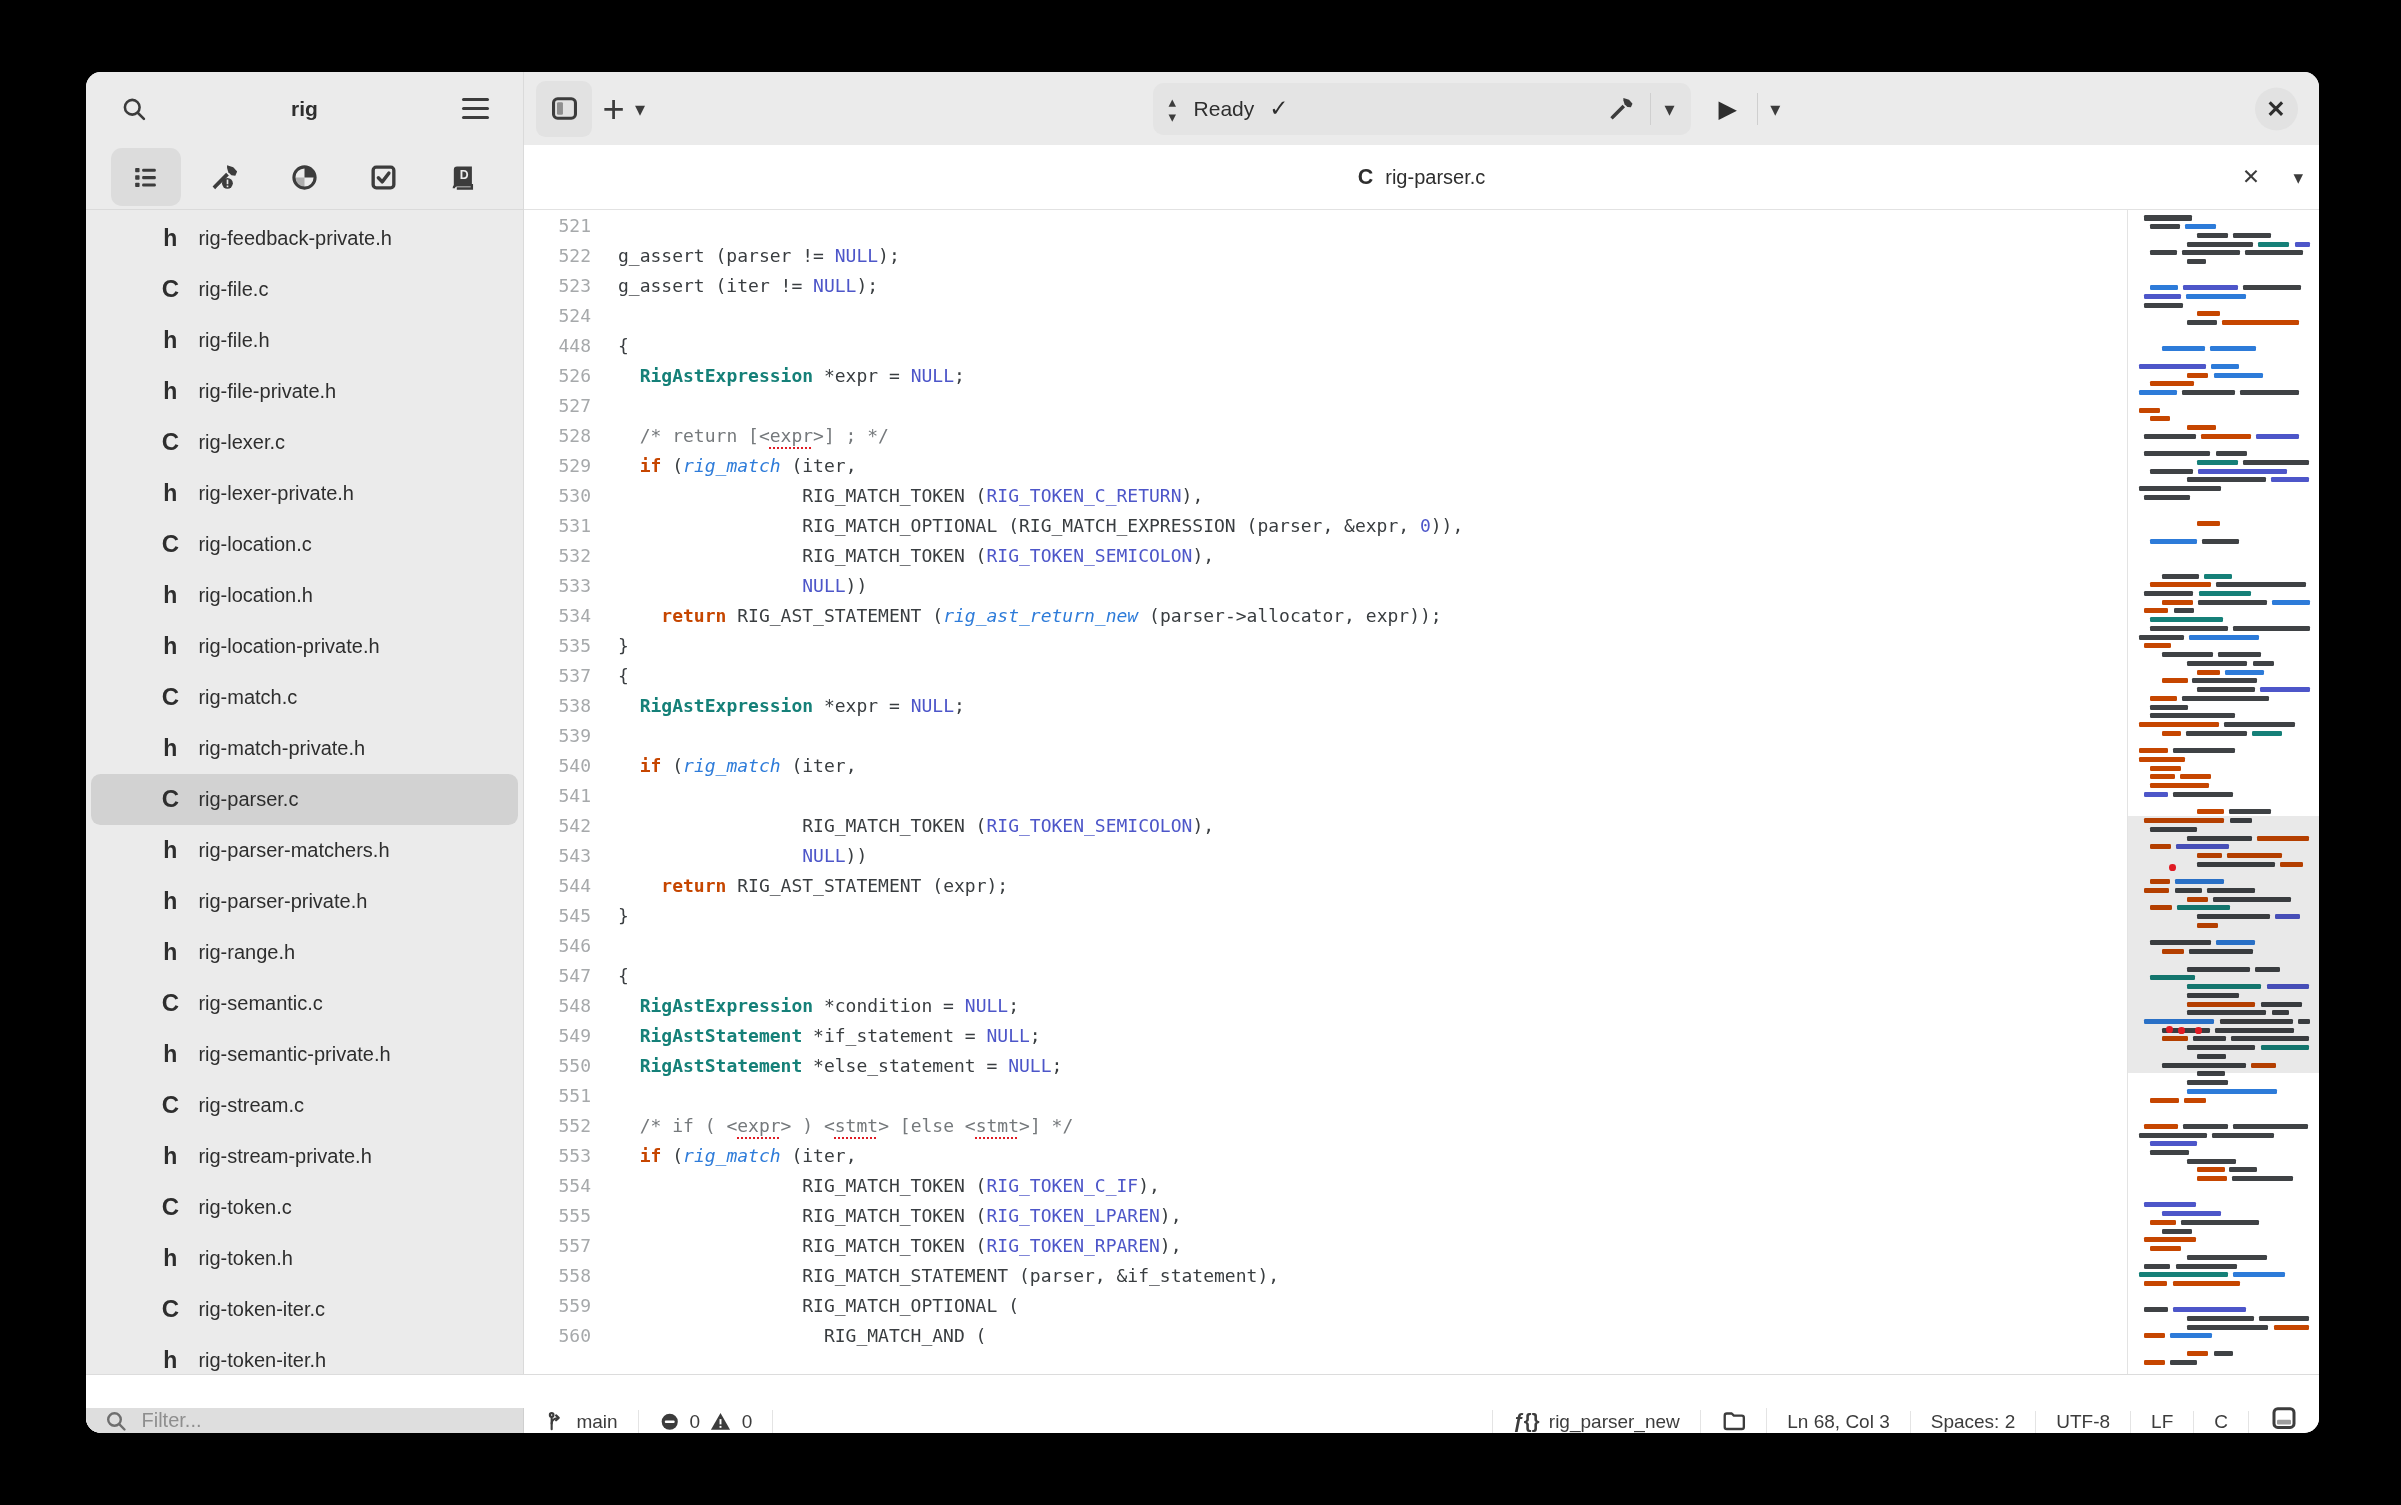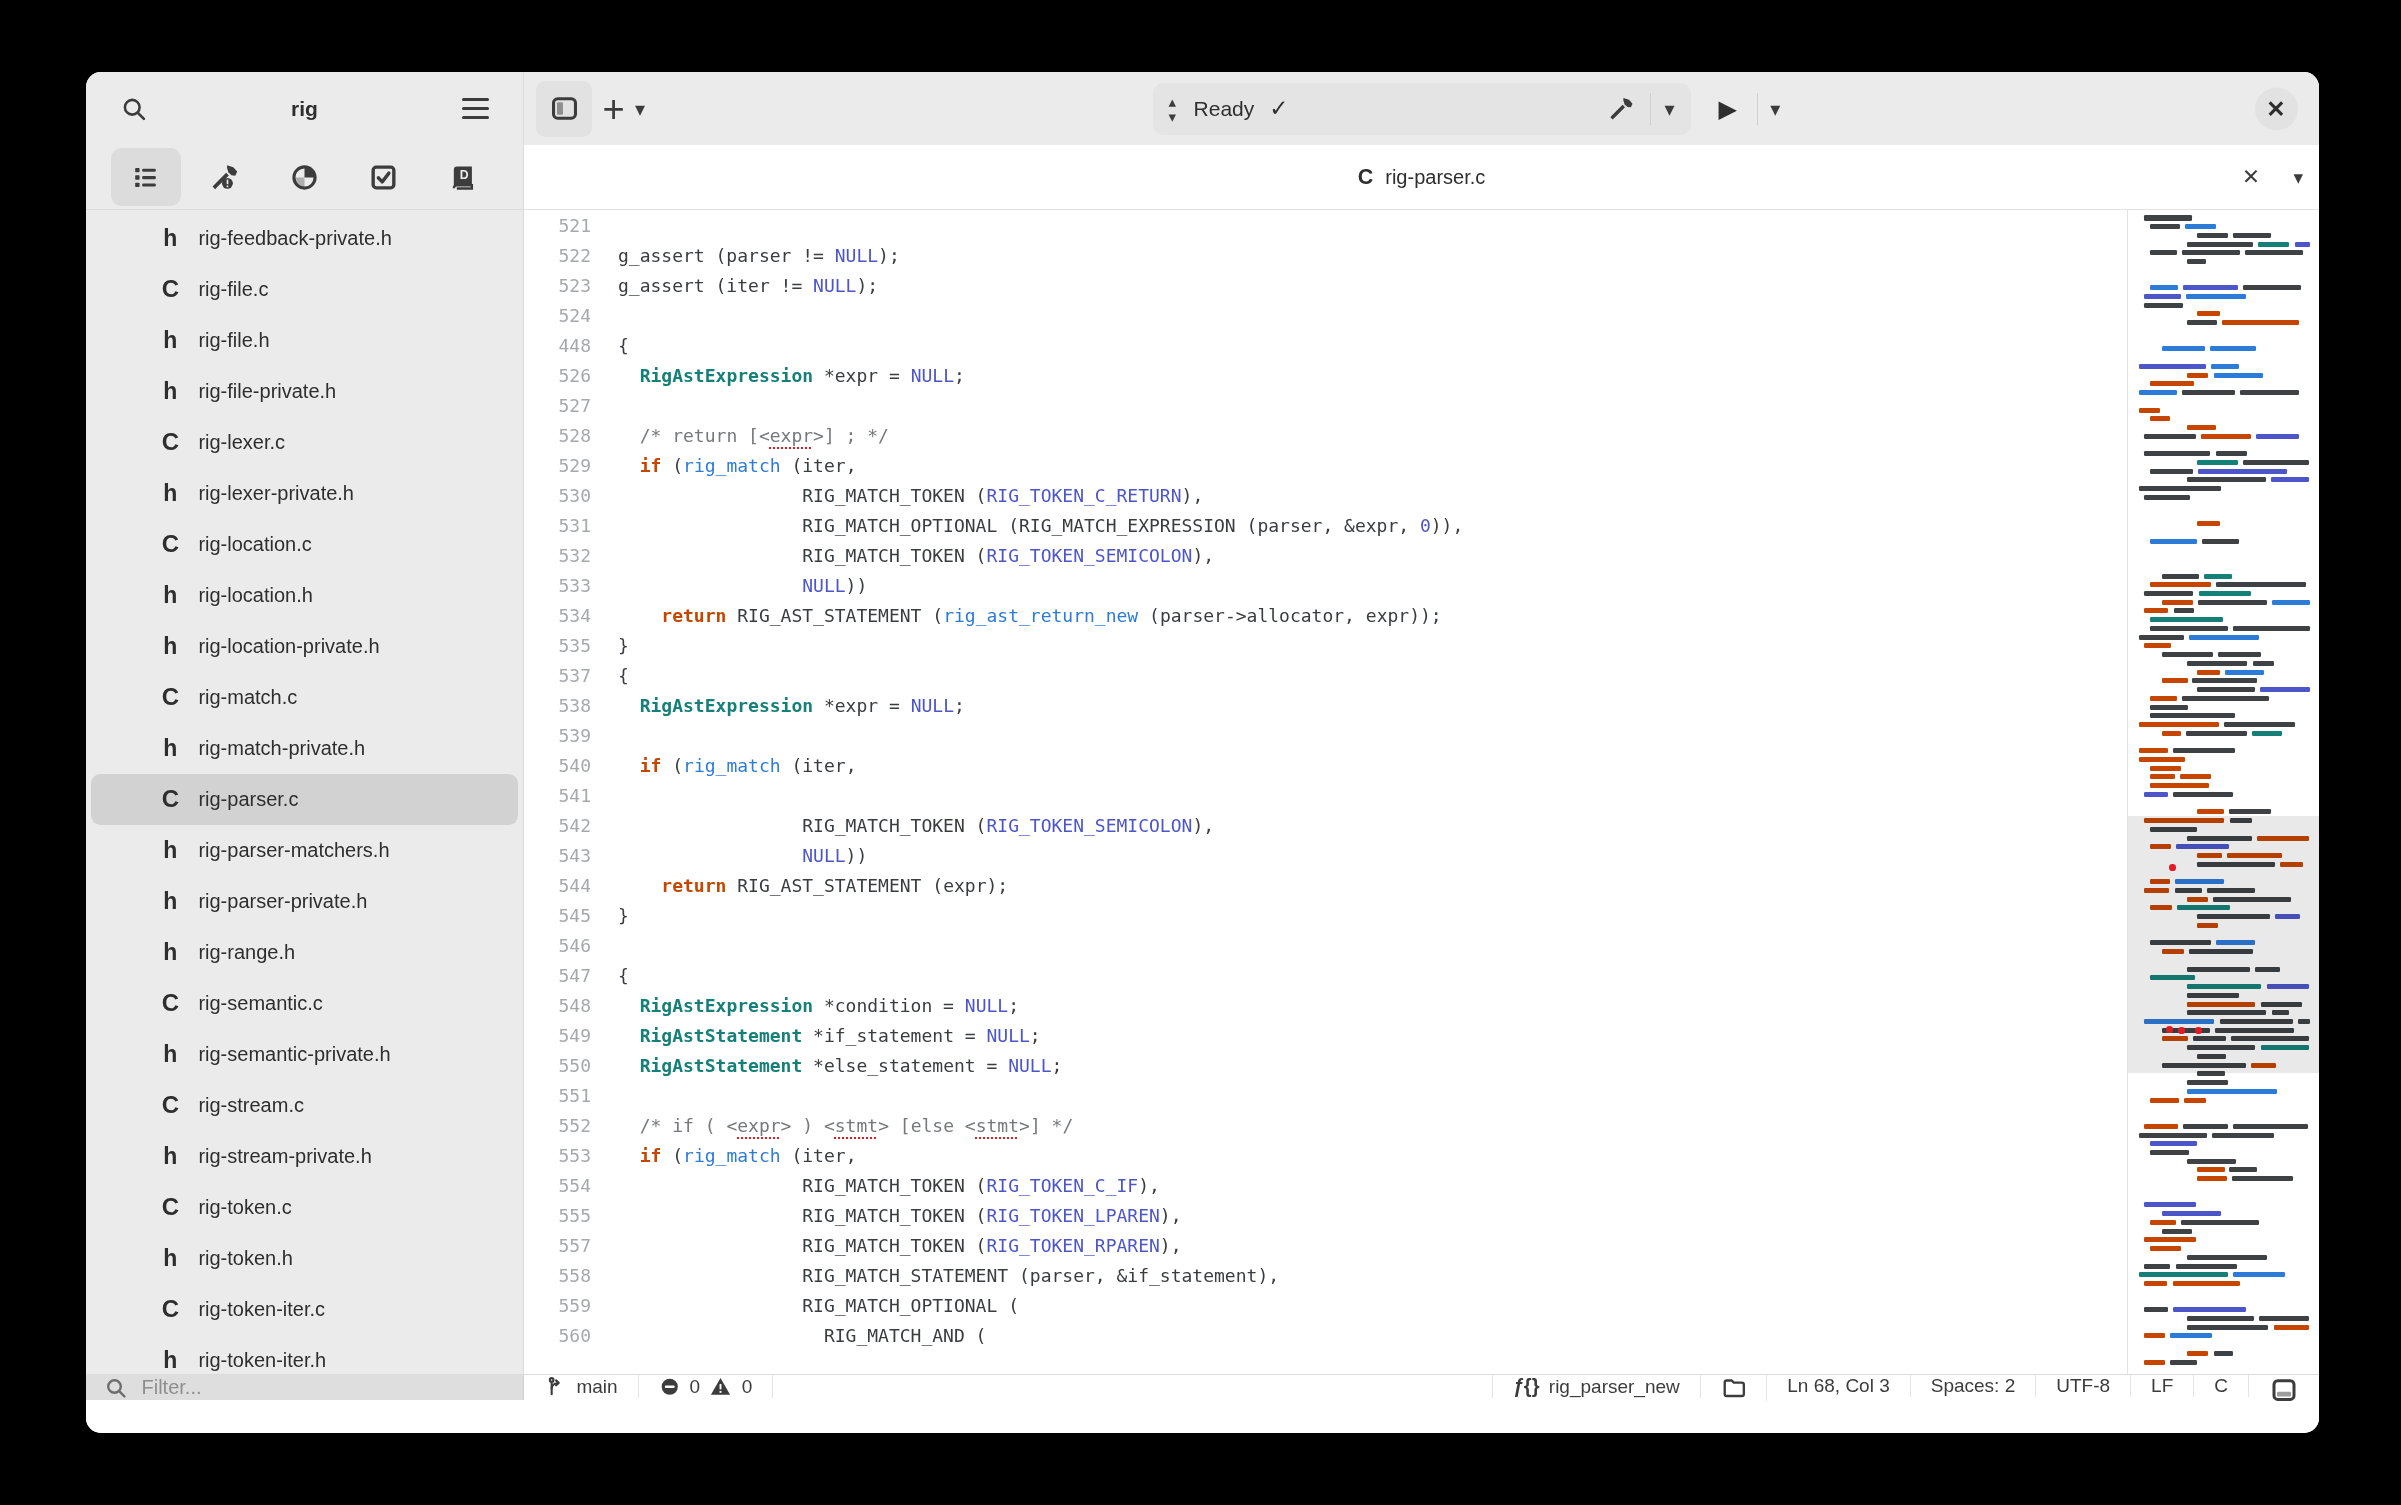--- a/index.html
+++ b/index.html
@@ -52,31 +52,31 @@
   .fname{font-size:20px;color:#2e2e2e;white-space:nowrap;}
   .editor{flex:1;display:flex;min-width:0;background:#fff;}
   .codepane{flex:1;min-width:0;overflow:hidden;padding-top:1.3px;}
   .cl{display:flex;height:30px;line-height:30px;white-space:pre;
       font-family:"DejaVu Sans Mono",monospace;font-size:18px;}
   .ln{width:67px;flex:none;text-align:right;color:#a6a9ab;}
   .ct{margin-left:27px;color:#393d40;}
   .tk-p{color:#393d40;}
   .tk-k{color:#c64600;font-weight:bold;}
   .tk-t{color:#158078;font-weight:bold;}
-  .tk-f{color:#2d7bd9;}
+  .tk-f{color:#2d7bd9;font-style:italic;}
   .tk-c{color:#4d56c9;}
   .tk-m{color:#75797c;}
   .tk-mu{color:#75797c;text-decoration:underline dotted #e01b24 2px;text-underline-offset:5.4px;}
   
   .minimap{width:191px;flex:none;border-left:0.7px solid #e3e3e3;position:relative;background:#fff;overflow:hidden;}
   .mbar{position:absolute;height:5.4px;border-radius:1.3px;}
   .mview{position:absolute;left:0;right:0;background:rgba(0,0,0,0.085);}
   .mdot{position:absolute;width:6.7px;height:6.7px;border-radius:50%;background:#e01b24;}
   
-  .statusbar{height:58px;flex:none;display:flex;background:#fff;border-top:0.7px solid #dcdcdc;align-items:flex-start;}
+  .statusbar{height:58px;flex:none;display:flex;background:#fff;border-top:0.7px solid #dcdcdc;align-items:flex-end;}
   .filtercell{width:438px;flex:none;background:#dedede;border-right:0.7px solid #cfcfcf;display:flex;align-items:center;padding:0 17.5px;gap:12px;box-sizing:border-box;}
   .filtercell input{background:transparent;border:none;outline:none;font-size:20px;color:#3c3c3c;width:100%;font-family:"Liberation Sans",sans-serif;}
   .filtercell input::placeholder{color:#8e8e8e;}
   .scell{display:flex;align-items:center;justify-content:center;gap:9.4px;font-size:19px;color:#3c3c3c;
          border-right:0.7px solid #e4e4e4;padding:0 20px;box-sizing:border-box;white-space:nowrap;}
   .scell.noborder{border-right:none;}
   .sspacer{flex:1;}
   .sicon{display:flex;align-items:center;color:#3c3c3c;}
   svg{display:block;}
 </style>

